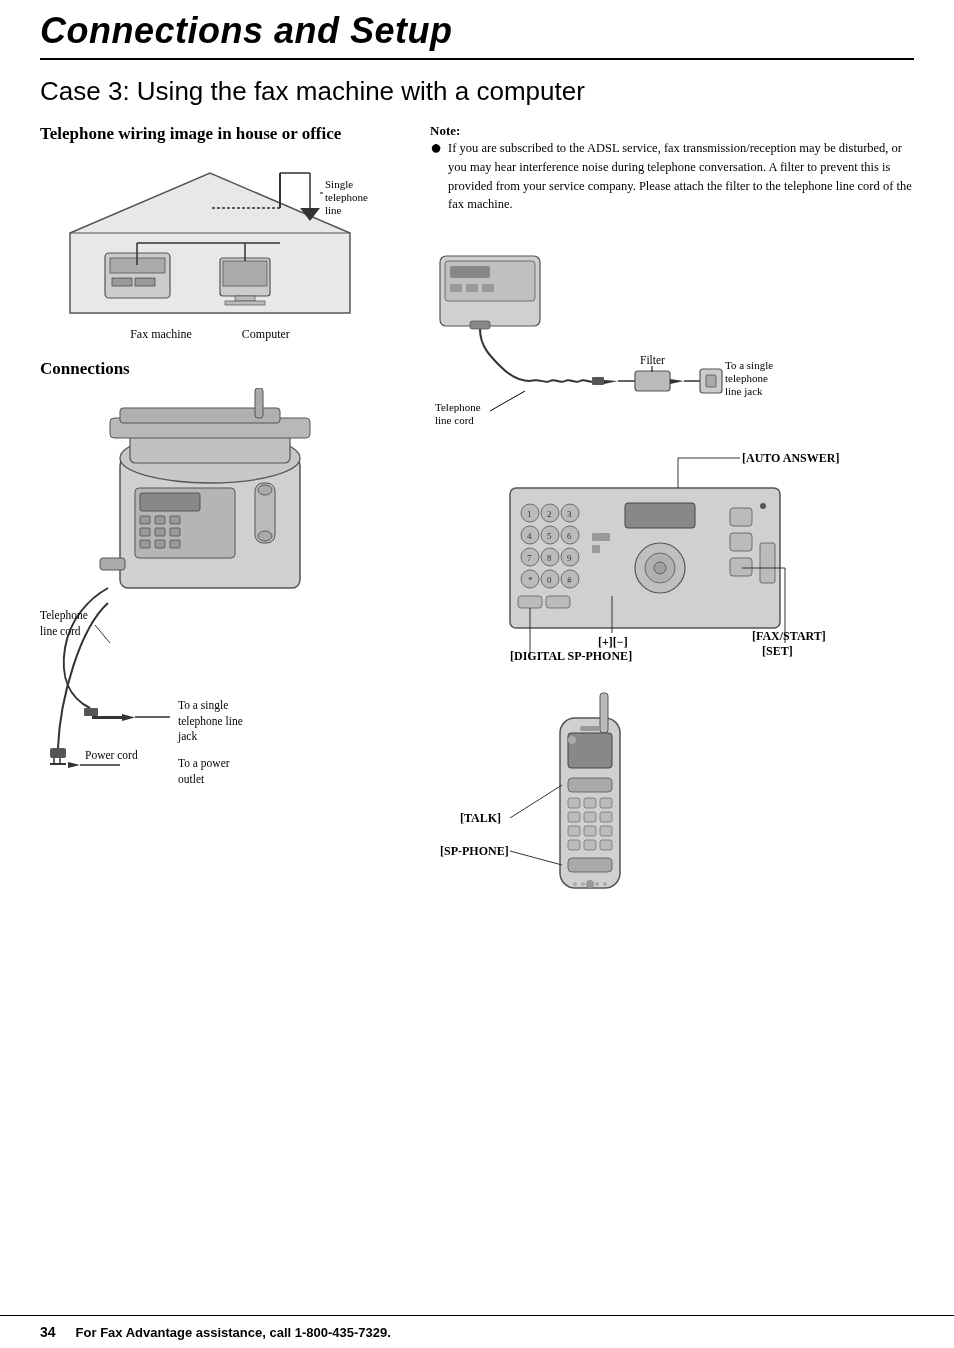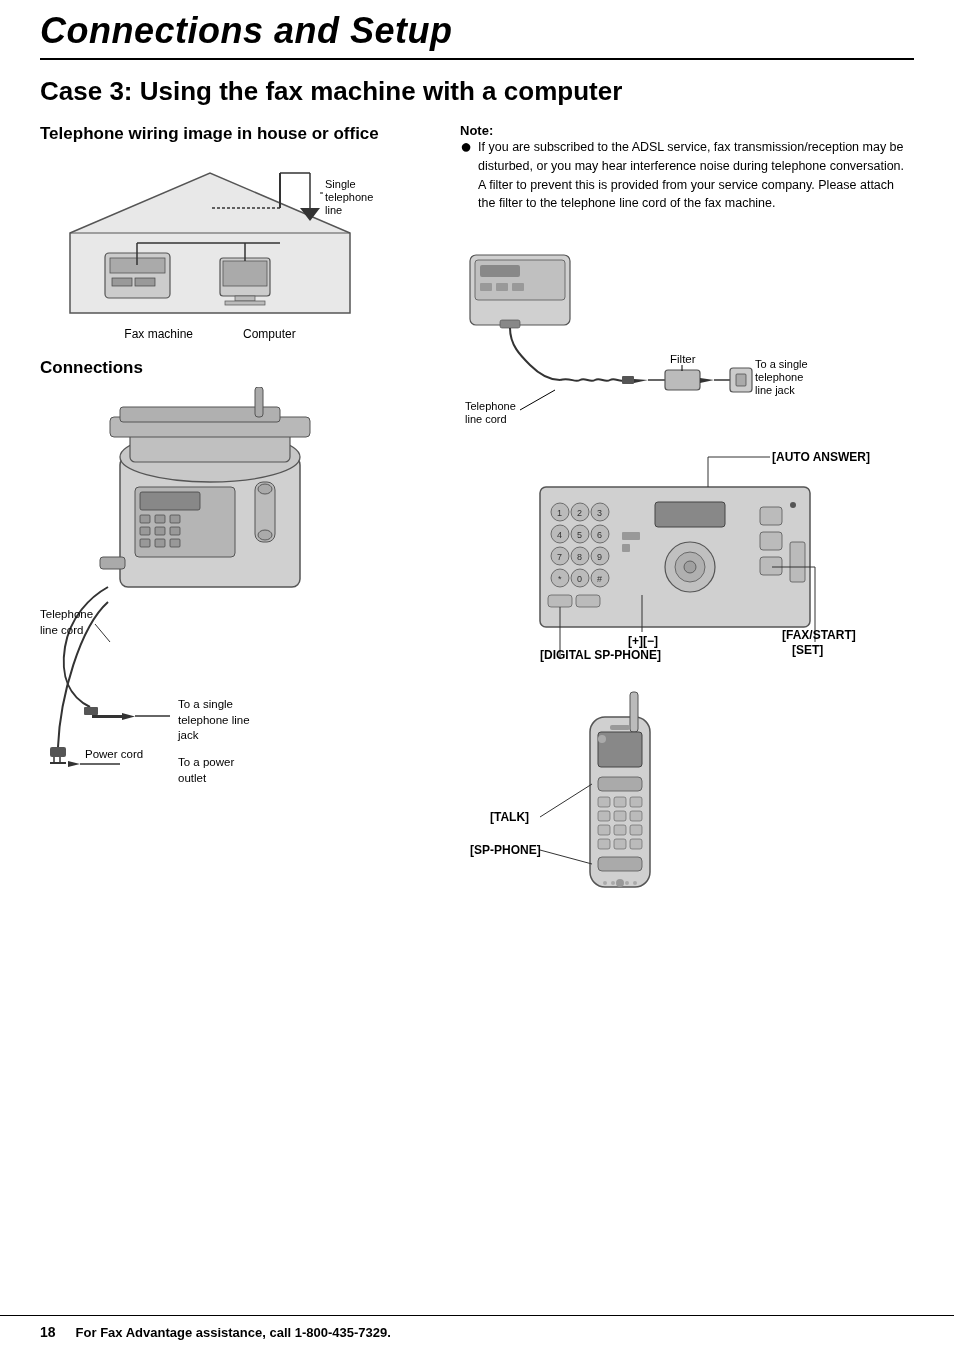--- a/index.html
+++ b/index.html
@@ -30,29 +30,29 @@
     .page-title {
       font-size: 36px;
       font-weight: bold;
       font-style: italic;
       letter-spacing: 0.5px;
     }
 
     
     .section-title {
       font-size: 26px;
-      font-weight: bold;
+      font-weight: normal;
       margin-bottom: 16px;
       margin-top: 16px;
     }
 
     
     .two-col {
       display: flex;
-      gap: 30px;
+      font-family: Liberation Serif, serif;
     }
     .col-left {
       width: 390px;
       flex-shrink: 0;
     }
     .col-right {
       flex: 1;
     }
 
     
@@ -437,17 +437,17 @@
             <text x="10" y="167" font-size="12" font-weight="bold" fill="#000">[SP-PHONE]</text>
 
           </svg>
         </div>
 
       </div>
     </div>
   </div>
 
   <div class="page-footer">
-    <div class="footer-page-num">18</div>
+    <div class="footer-page-num">34</div>
     <div class="footer-text">For Fax Advantage assistance, call 1-800-435-7329.</div>
   </div>
 
 </div>
 
 </body></html>

